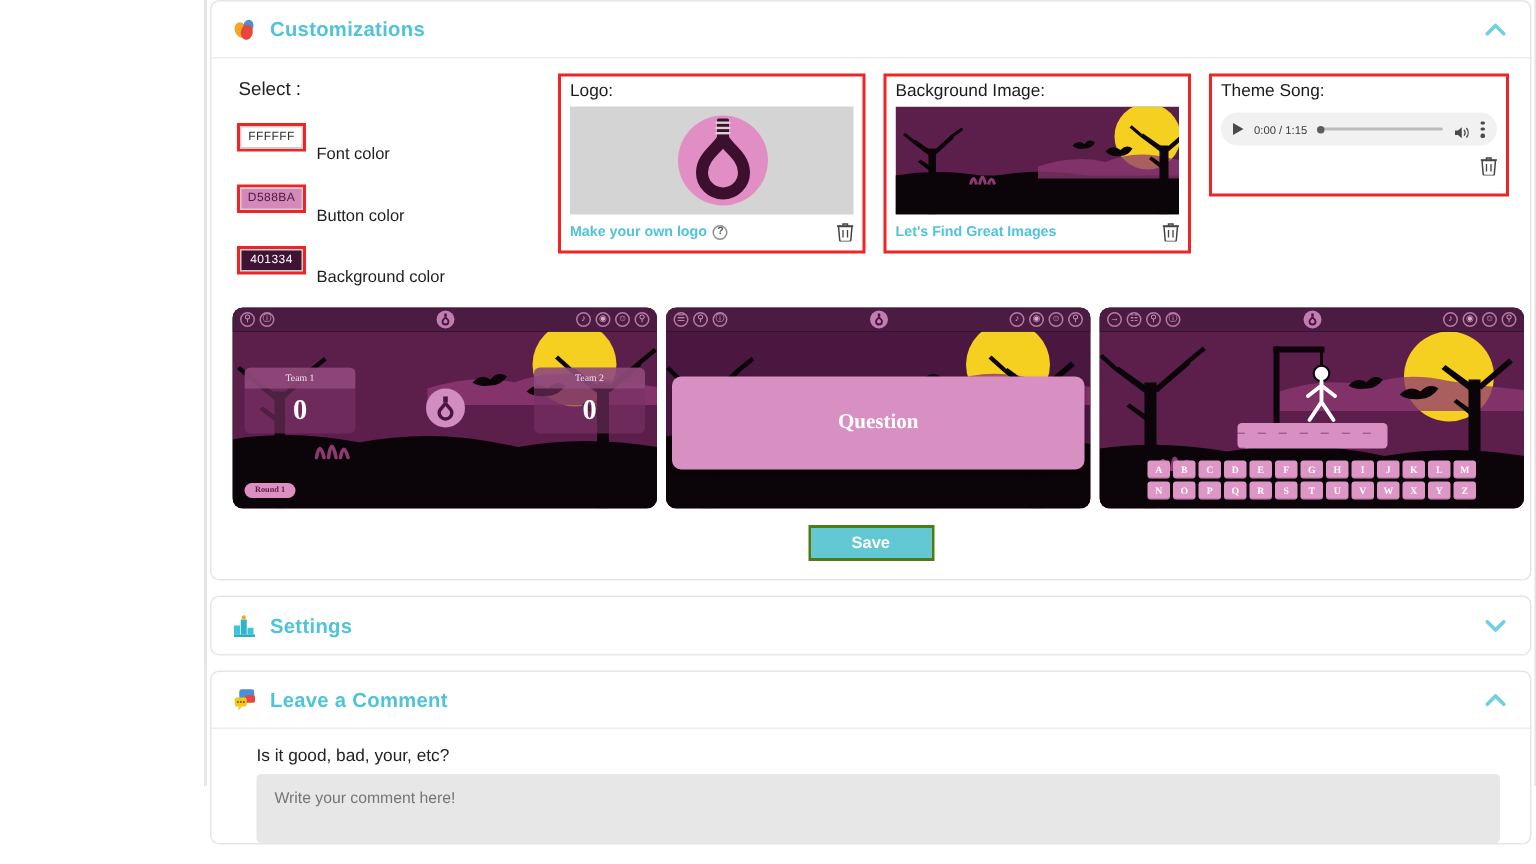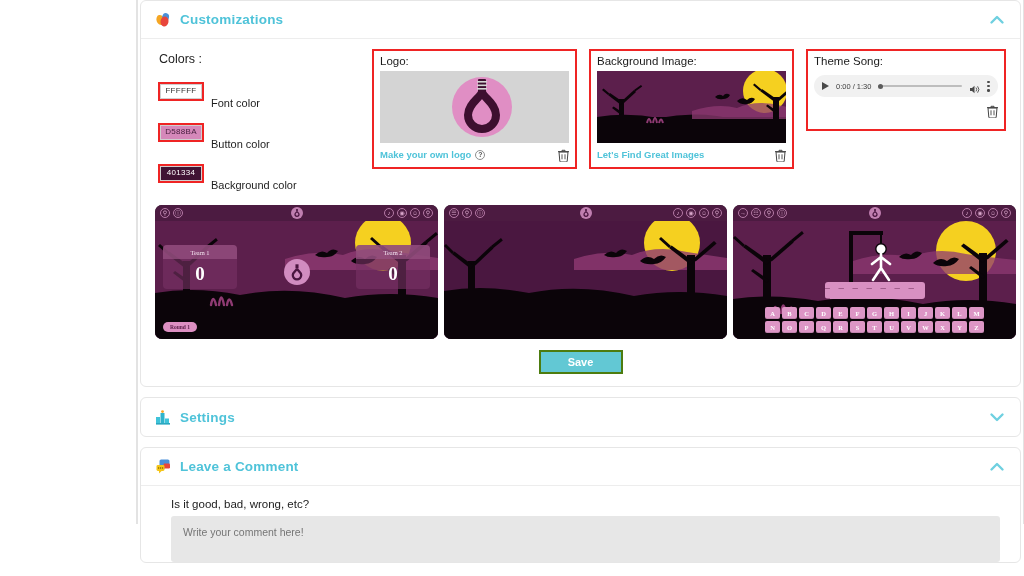--- a/index.html
+++ b/index.html
@@ -176,21 +176,21 @@
           <svg viewBox="0 0 18 18" width="18" height="18">
               <path d="M3.5 11.5 L9 6 L14.5 11.5" fill="none" stroke="#6fd0e0" stroke-width="2.4" stroke-linecap="round" stroke-linejoin="round"></path>
             </svg>
         </span>
       </div>
 
       <div class="cust-body">
         <div class="row-top">
 
           <div class="colors-col">
-            <div class="colors-label">Colors :</div>
+            <div class="colors-label">Select :</div>
 
             <div class="color-row">
               <span class="color-hl">
                 <span class="color-box" style="background:#FFFFFF;color:#333333;">FFFFFF</span>
               </span>
               <span class="color-name">Font color</span>
             </div>
 
             <div class="color-row">
               <span class="color-hl">
@@ -276,21 +276,21 @@
                   <path d="M4 5.3 v5 M7 5.3 v5" stroke="#444" stroke-width=".9"></path>
                 </svg>
               </span>
             </div>
           </div>
 
           <div class="hl-box song-box">
             <div class="box-label">Theme Song:</div>
             <div class="audio-bar">
               <span class="a-play"></span>
-              <span class="a-time">0:00 / 1:30</span>
+              <span class="a-time">0:00 / 1:15</span>
               <span class="a-track">
                 <span class="a-dot"></span>
               </span>
               <span class="a-vol">
                 <svg viewBox="0 0 11 11" width="11" height="11">
                   <path d="M1 4 h2 L5.5 1.8 v7.4 L3 7 H1 Z" fill="#4a4a4a"></path>
                   <path d="M7 3.6 a3 3 0 0 1 0 3.8 M8.6 2.3 a5 5 0 0 1 0 6.4" stroke="#4a4a4a" stroke-width=".9" fill="none"></path>
                 </svg>
               </span>
               <span class="a-more">
@@ -419,20 +419,21 @@
                   <g fill="#0b0409">
                     <path d="M243 118 V34 h8 v84 Z"></path>
                     <path d="M247 44 l-22 -17 l2.6 -2.6 l22 16 Z"></path>
                     <path d="M249 38 l21 -18 l2.6 2.6 l-21 18 Z"></path>
                     <path d="M225 27 l-10 -9 l2 -2 l10 9 Z"></path>
                   </g>
                   <path d="M160 34 q6 -6 12 -2 q5 -6 11 -2 q-4 6 -11 6 q-8 1 -12 -2 Z" fill="#0b0409"></path>
                   <path d="M196 40 q7 -7 14 -2 q6 -6 12 -2 q-5 7 -12 7 q-9 1 -14 -3 Z" fill="#0b0409"></path>
                 </svg>
               </div>
+              <div class="question-card">Question</div>
             </div>
           </div>
 
           <div class="preview">
             <div class="pv-bar">
               <span class="pv-bar-l">
                 <span class="pv-ico">→</span>
                 <span class="pv-ico">☷</span>
                 <span class="pv-ico">⚲</span>
                 <span class="pv-ico">ⓘ</span>
@@ -572,19 +573,19 @@
           </svg>
         </span>
         <span class="card-title">Leave a Comment</span>
         <span class="chev">
           <svg viewBox="0 0 18 18" width="18" height="18">
               <path d="M3.5 11.5 L9 6 L14.5 11.5" fill="none" stroke="#6fd0e0" stroke-width="2.4" stroke-linecap="round" stroke-linejoin="round"></path>
             </svg>
         </span>
       </div>
       <div class="cmt-body">
-        <div class="cmt-q">Is it good, bad, wrong, etc?</div>
+        <div class="cmt-q">Is it good, bad, your, etc?</div>
         <textarea class="cmt-area" placeholder="Write your comment here!" style=""></textarea>
       </div>
     </div>
 
   </div>
 </div>
 
 </body></html>

